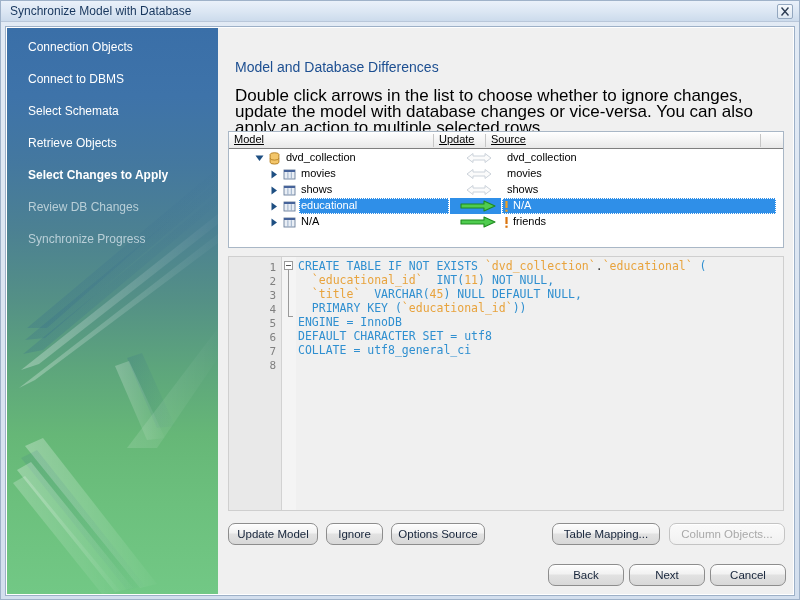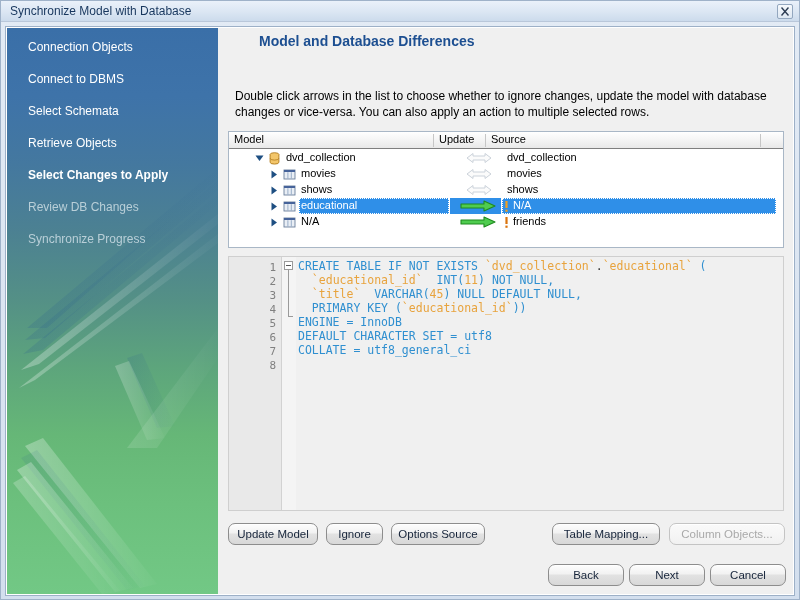--- a/index.html
+++ b/index.html
@@ -59,45 +59,45 @@
     position:absolute;left:21px;
     font-size:12px;color:#ffffff;white-space:nowrap;cursor:default;
   }
   .nav-item.current{font-weight:bold;}
   .nav-item.disabled{color:#b9cfd8;}
 
   
   #pane{position:absolute;left:212px;top:1px;width:577px;height:566px;}
 
   #page-title{
-    position:absolute;left:17px;top:5px;
-    font-size:14px;font-weight:bold;color:#1d4f91;white-space:nowrap;margin-left:24px;
+    position:absolute;left:17px;top:31px;
+    font-size:14px;font-weight:normal;color:#1d4f91;white-space:nowrap;
   }
   #page-desc{
     position:absolute;left:17px;top:60px;width:548px;
-    font-size:12px;color:#000;line-height:16px;
+    font-size:17px;color:#000;line-height:16px;
   }
 
   
   #tree-panel{
     position:absolute;left:10px;top:103px;width:556px;height:117px;
     box-sizing:border-box;
     background:#ffffff;
     border:1px solid #a9b7c6;
   }
   #tree-head{
     position:absolute;left:0;top:0;width:100%;height:17px;
     box-sizing:border-box;
     background:linear-gradient(180deg,#ffffff 0%,#f2f2f2 60%,#e8e8e8 100%);
     border-bottom:1px solid #7f7f7f;
   }
   .th{
     position:absolute;top:1px;height:30px;
     font-size:11px;color:#000;padding-left:5px;
-    box-sizing:border-box;white-space:nowrap;cursor:default;
+    box-sizing:border-box;white-space:nowrap;cursor:default;text-decoration:underline;
   }
   .th-sep{position:absolute;top:2px;width:1px;height:13px;background:#c6c6c6;}
 
   #tree-body{position:absolute;left:0;top:18px;width:100%;height:97px;overflow:hidden;}
   .trow{position:absolute;left:16px;width:100%;height:16px;}
   .trow.sel .lbl{color:#ffffff;}
 
   .twisty{position:absolute;width:9px;height:16px;cursor:pointer;}
   .twisty svg{position:absolute;left:0;top:4px;}
 

